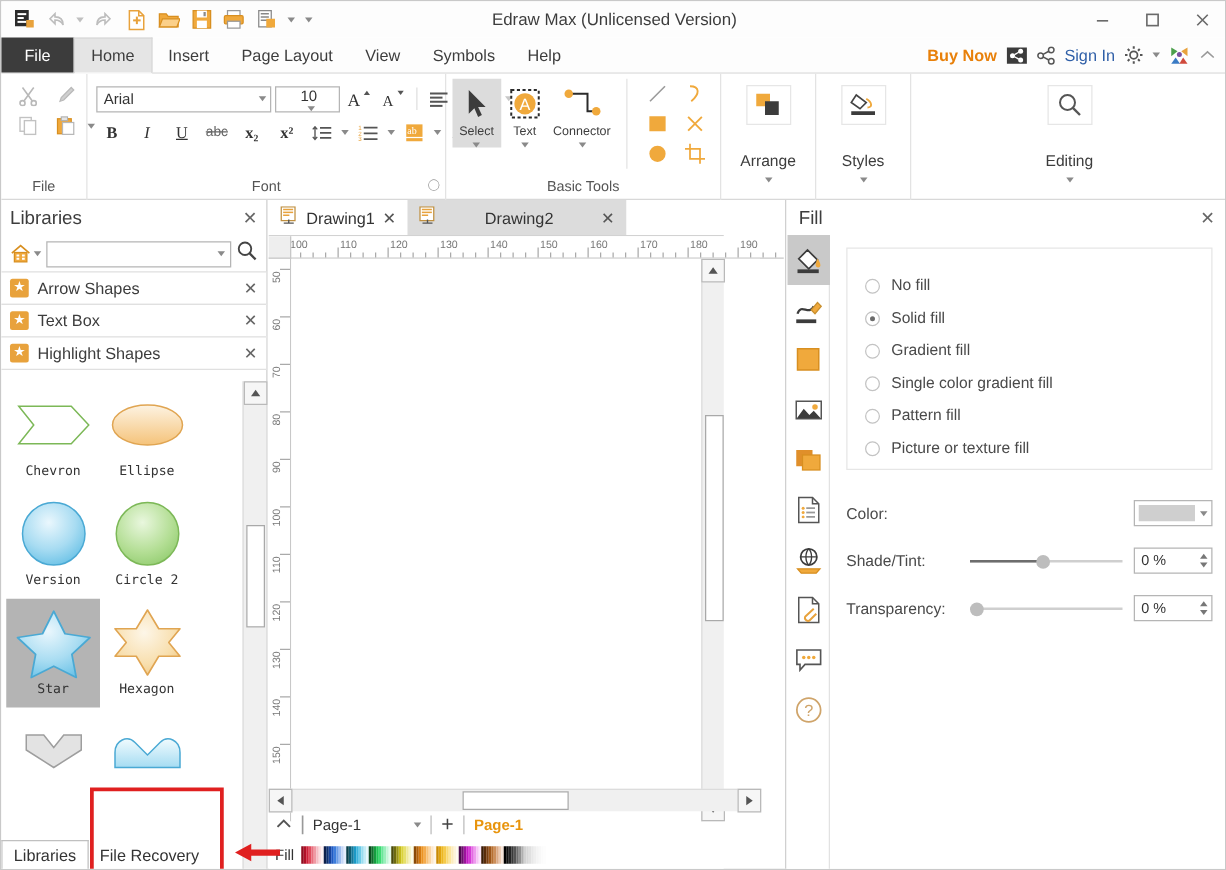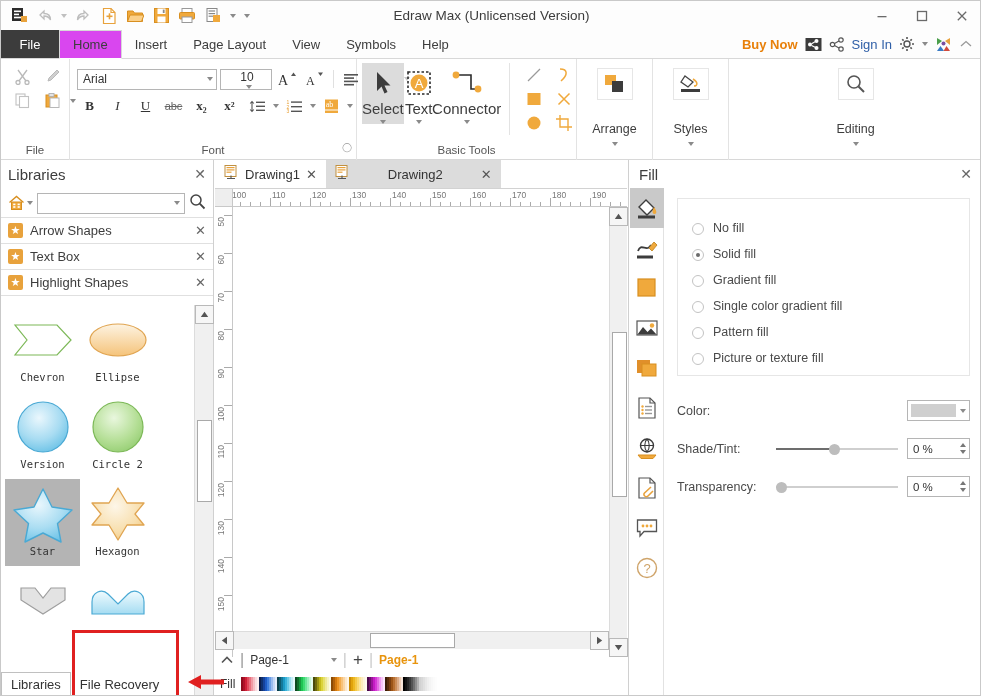--- a/index.html
+++ b/index.html
@@ -27,21 +27,21 @@
 
   
   .menubar { position:absolute; left:0; top:29px; width:981px; height:29px;
              background:#fdfdfd; display:flex; align-items:stretch;
              border-bottom:1px solid #d8d8d8; }
   .file-tab { width:58px; background:#3c3c3c; color:#fff; font-size:13px;
               display:flex; align-items:center; justify-content:center;
               cursor:default; }
   .mtab { padding:0 13px; font-size:13px; color:#3d3d3d;
           display:flex; align-items:center; cursor:default; }
-  .mtab.active { background:#d946ef; border:1px solid #d8d8d8;
+  .mtab.active { background:#e5e5e5; border:1px solid #d8d8d8;
                  border-bottom:1px solid #fff; margin-bottom:-1px;
                  position:relative; z-index:2; }
   .rtools { margin-left:auto; display:flex; align-items:center; gap:7px;
             padding-right:9px; }
   .buynow { color:#e8800a; font-size:13px; font-weight:bold; cursor:default; }
   .signin { color:#2f5fa7; font-size:13px; cursor:default; }
   .ricon { display:flex; align-items:center; }
 
   
   .ribbon { position:absolute; left:0; top:58px; width:981px; height:101px;
@@ -78,21 +78,21 @@
   .tbtn.ser { font-family:"Liberation Serif", serif; }
   .sep-v { width:1px; height:18px; background:#e0e0e0; margin:0 2px; }
 
   
   .g-basic { width:220px; }
   .g-basic .grp-body { padding:4px 5px 0 5px; gap:0; }
   .bigbtn { width:48px; display:flex; flex-direction:column; align-items:center;
             padding-top:3px; }
   .bigbtn.sel { background:#dcdcdc; }
   .bigbtn .bi { height:34px; display:flex; align-items:center; justify-content:center; }
-  .bigbtn .bl { font-size:15px; color:#3d3d3d; white-space:nowrap; }
+  .bigbtn .bl { font-size:10px; color:#3d3d3d; white-space:nowrap; }
   .bigbtn .bc { margin-top:3px; }
   .bigbtn.wide { width:66px; }
   .shapegrid { display:grid; grid-template-columns:30px 30px;
                grid-template-rows:24px 24px 24px; margin-left:9px;
                border-left:1px solid #e3e3e3; padding-left:9px; }
   .sh { display:flex; align-items:center; justify-content:center; }
 
   
   .g-sm { width:76px; }
   .g-sm .grp-body { justify-content:center; padding-top:9px; }
@@ -144,21 +144,21 @@
               display:flex; align-items:center; justify-content:center; }
   .sb-thumb { position:absolute; left:2px; width:15px; background:#fff;
               border:1px solid #a9a9a9; }
   .lib-tabs { position:absolute; left:0; bottom:0; width:213px; height:47px;
               display:flex; align-items:flex-end; }
   .lib-tab { padding:4px 9px 5px 9px; font-size:13px; color:#333;
              display:flex; flex-direction:column; align-items:center; gap:1px; }
   .lib-tab.on { border:1px solid #c0c0c0; border-bottom:none; background:#fff; }
 
   
-  .canvas-wrap { position:absolute; left:214px; top:159px; width:412px;
+  .canvas-wrap { position:absolute; left:214px; top:159px; width:364px;
                  height:537px; background:#fff; }
   .doctabs { height:29px; display:flex; align-items:stretch;
              border-bottom:1px solid #d2d2d2; background:#fff; }
   .dtab { display:flex; align-items:center; gap:6px; padding:0 9px;
           font-size:13px; color:#333; }
   .dtab.active { background:#dcdcdc;gap:38px; }
   .dtab .dx { color:#555; font-size:13px; }
   .ruler-h { position:absolute; left:0; top:29px; width:412px; height:18px;
              background:#fff; border-bottom:1px solid #c8c8c8; overflow:hidden; }
   .ruler-v { position:absolute; left:0; top:47px; width:18px; height:450px;

